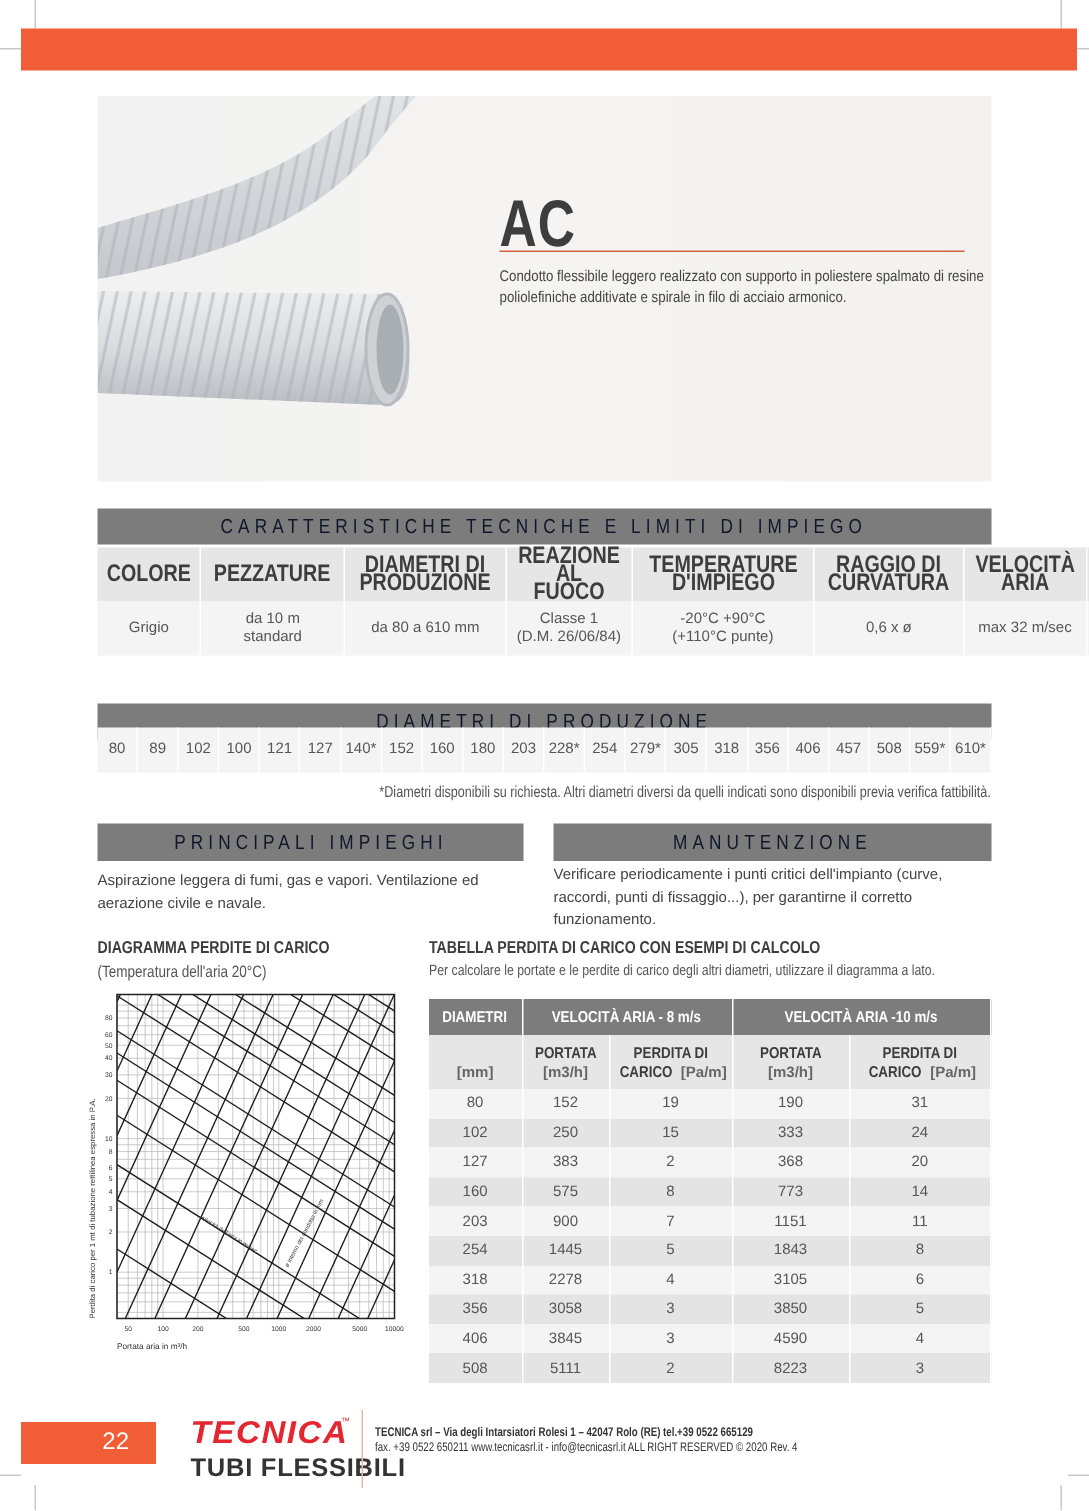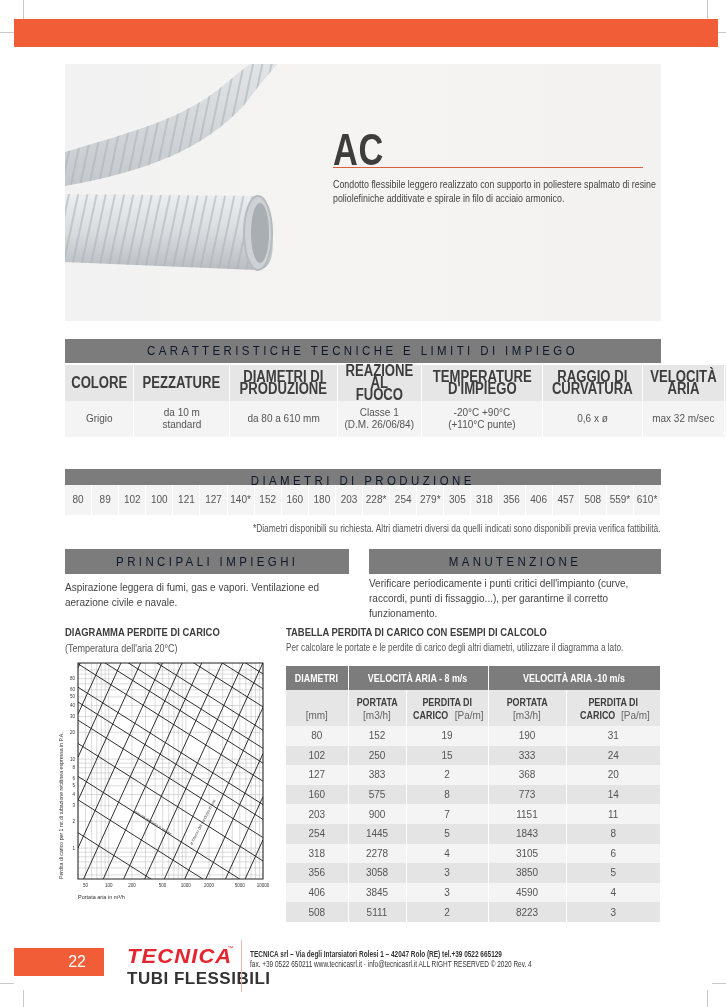--- a/index.html
+++ b/index.html
@@ -44,21 +44,21 @@
 
   .sec-title { position: absolute; font-size: 11.5px; font-weight: 700; color: #3d3d3d; white-space: nowrap;
                transform: scaleX(0.82); transform-origin: left; }
   .sec-sub { position: absolute; font-size: 11px; color: #555; white-space: nowrap; transform: scaleX(0.82); transform-origin: left; }
 
   
   .loss { position: absolute; left: 286px; top: 666px; width: 375px; border-collapse: collapse; }
   .loss th { font-size: 10.5px; color: #3d3d3d; font-weight: 700; text-align: center; }
   .loss .h1 th { background: #7c7c7c; color: #fff; height: 24px; border-right: 1px solid #fff; }
   .loss .h2 th { background: #e6e6e6; height: 36px; line-height: 13px; border-right: 1px solid #fff; vertical-align: bottom; padding-bottom: 4px; }
-  .loss .h2 .unit { font-weight: 400; color: #666; font-size: 10px; }
+  .loss .h2 .unit { font-weight: 700; color: #666; font-size: 10px; }
   .loss td { font-size: 10px; color: #555; height: 19.6px; text-align: center; border-right: 1px solid #fff; }
   .loss tr.odd td { background: #f4f4f4; }
   .loss tr.even td { background: #e4e4e4; }
   .sc { display: inline-block; transform: scaleX(0.85); }
 
   
   .chart { position: absolute; left: 55px; top: 660px; }
 
   
   .page-tab { position: absolute; left: 14px; top: 948px; width: 90px; height: 28px; background: #f15d36; color: #fff;

